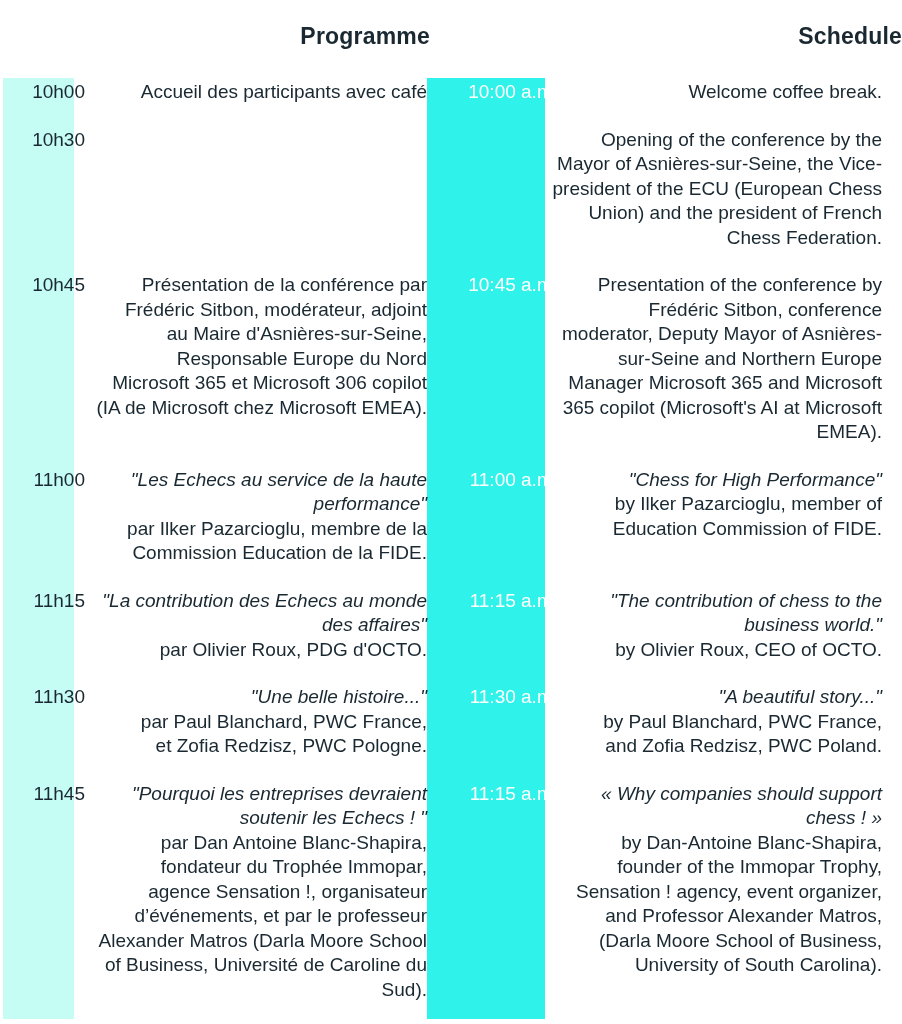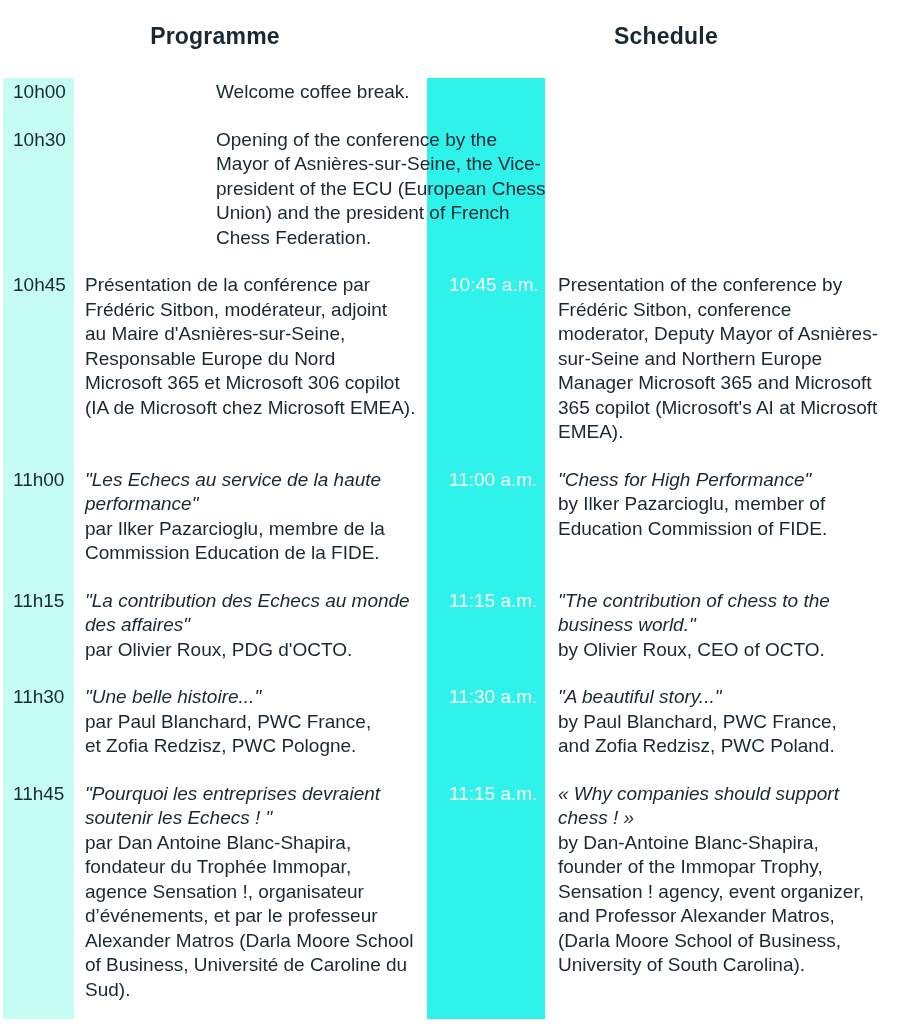--- a/index.html
+++ b/index.html
@@ -20,32 +20,33 @@
     position: absolute;
     top: 22px; left: 0;
     width: 100%;
     display: flex;
   }
   .title {
     margin: 0;
     font-size: 23px;
     line-height: 28px;
     font-weight: bold;
-    text-align: center;
+    text-align: right;
     letter-spacing: 0.2px;
   }
   .title-fr { width: 430px; }
   .title-en { width: 472px; }
 
   .rows {
     position: absolute;
     top: 80px; left: 0;
     width: 902px;
     font-size: 19px;
     line-height: 24.5px;
+    text-align: right;
   }
   .row { display: flex; margin-bottom: 23px; }
   .t-fr {
     width: 85px;
     padding-left: 13px;
     box-sizing: border-box;
     white-space: pre;
   }
   .x-fr { width: 342px; }
   .t-en {
@@ -69,20 +70,24 @@
 
   <div class="titles">
     <h1 class="title title-fr">Programme</h1>
     <h1 class="title title-en">Schedule</h1>
   </div>
 
   <div class="rows">
 
     <div class="row">
       <div class="t-fr">10h00</div>
+      <div class="x-fr">
+        <div class="quote"></div>
+        <div class="body">Accueil des participants avec café</div>
+      </div>
       <div class="t-en">10:00 a.m.</div>
       <div class="x-en">
         <div class="quote"></div>
         <div class="body">Welcome coffee break.</div>
       </div>
     </div>
 
     <div class="row">
       <div class="t-fr">10h30</div>
       <div class="t-en">10:30 a.m.</div>

